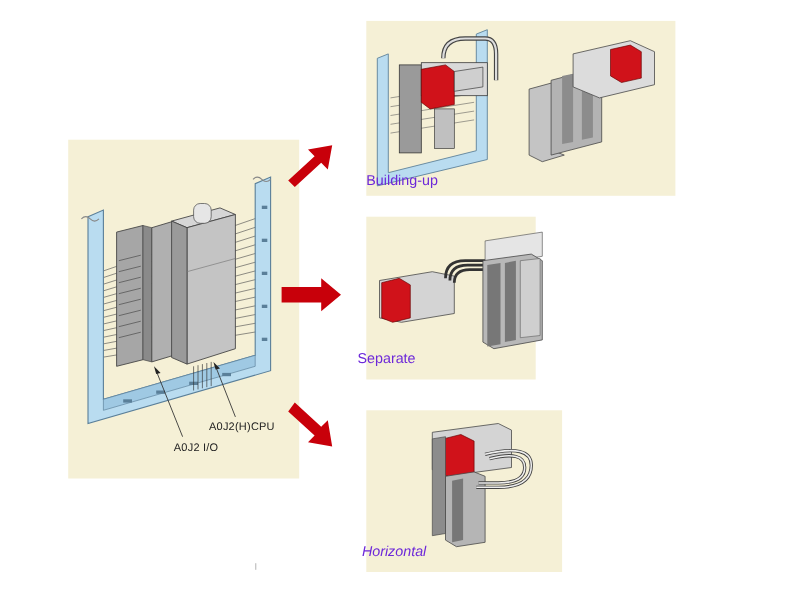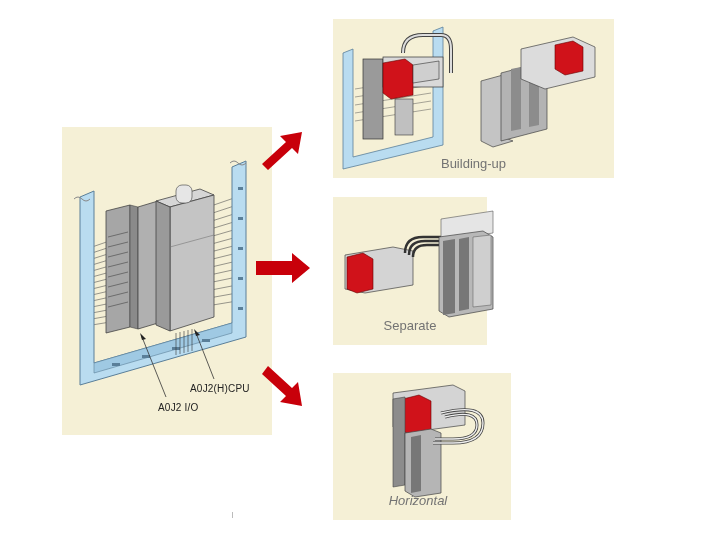--- a/index.html
+++ b/index.html
@@ -1,18 +1,18 @@
 <!DOCTYPE html>
 <html><head>
 <meta charset="utf-8">
 <style>
   html, body { margin:0; padding:0; background:#ffffff; }
   body { width:721px; height:541px; position:relative; overflow:hidden; font-family:"Liberation Sans", sans-serif; }
   .panel { position:absolute; background:#f5f0d6; }
-  .caption { position:absolute; font-size:13px; color:#737373; text-align:center; width:100%; }
+  .caption { position:absolute; font-size:13px; color:#6d28d9; text-align:left; width:100%; }
   .lbl { position:absolute; font-size:10px; color:#222; white-space:nowrap; letter-spacing:0.2px; }
   svg { position:absolute; left:0; top:0; overflow:visible; }
   .arrow { position:absolute; }
   .tick-mark { position:absolute; left:232px; top:512px; width:1px; height:6px; background:#bbb; }
 </style>
 </head>
 <body>
 
 <div class="panel" style="left:34px;top:127px;width:210px;height:308px;margin-left:28px;">
   <svg width="210" height="308" viewBox="0 0 210 308">

